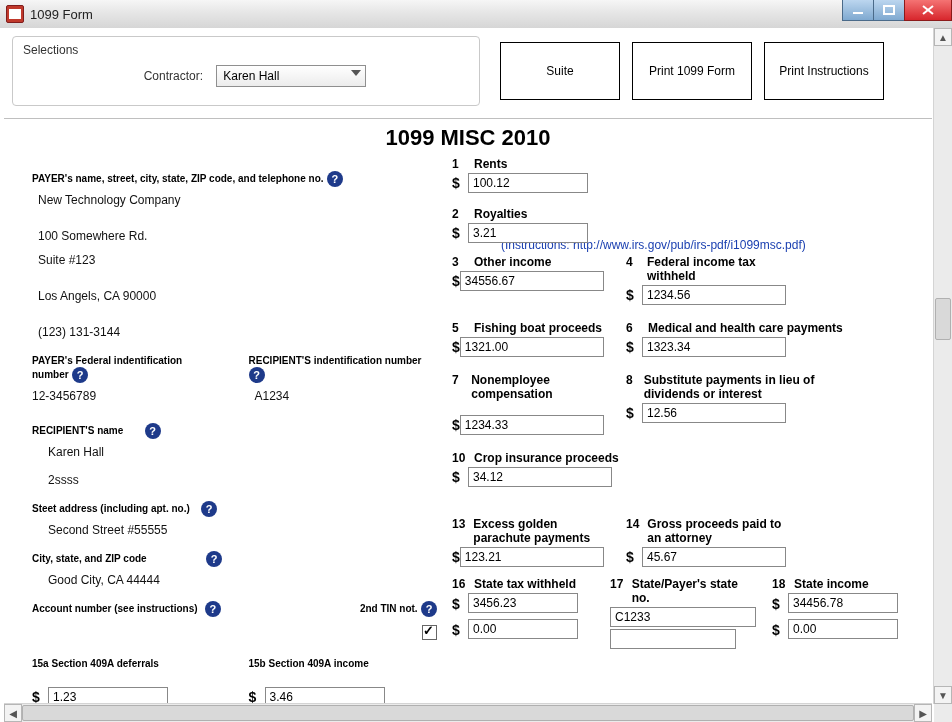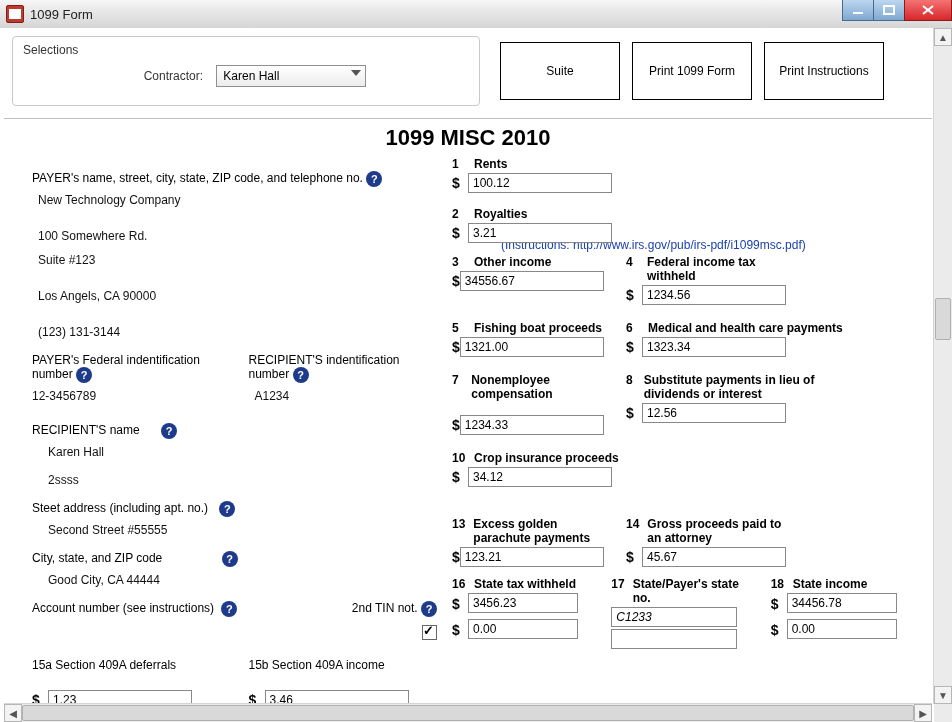--- a/index.html
+++ b/index.html
@@ -38,28 +38,28 @@
   .bigbtns{display:flex;gap:12px;margin-left:20px}
   .bigbtn{width:120px;height:58px;border:1px solid #000;background:#fff;display:flex;align-items:center;justify-content:center;font-size:12px;text-align:center;padding:0 4px;box-sizing:border-box}
   .hr{border:none;border-top:1px solid #bfbfbf;margin:12px 0 4px 0}
   
   .form-title{text-align:center;font-size:22px;font-weight:bold;margin:6px 0 2px 0}
   .instr{color:#1a3fb0;font-size:12px;position:absolute;left:497px;top:113px;white-space:nowrap}
   .body{padding:0 18px 10px 28px;position:relative}
   .leftcol{float:left;width:405px}
   .rightcol{margin-left:420px}
   .clear{clear:both}
-  .lbl{font-weight:normal;font-size:12px}
+  .lbl{font-weight:bold;font-size:10px}
   .help{display:inline-block;width:16px;height:16px;border-radius:50%;background:#1e3a8a;color:#fff;font-weight:bold;font-size:11px;text-align:center;line-height:16px;vertical-align:middle}
   .txt{font-size:12px;color:#111;margin:6px 0 6px 6px}
   .box{display:flex;align-items:center;margin:1px 0 4px 0}
   .box-lbl{font-weight:bold;font-size:12px;margin-bottom:2px;display:flex;gap:8px}
   .box-lbl .num{display:inline-block;width:14px}
   .dollar{font-weight:bold;font-size:14px;width:16px;display:inline-block}
-  .inp{border:1px solid #888;height:20px;width:144px;padding:0 4px;font-size:12px;box-sizing:border-box}
+  .inp{border:1px solid #888;height:20px;width:120px;padding:0 4px;font-size:12px;box-sizing:border-box}
   .inp-sm{width:144px}
   .inp-sm2{width:110px}
   .boxgrid{display:flex;gap:24px;margin-top:12px;flex-wrap:wrap}
   .boxcell{width:150px}
   .boxcell-wider{width:170px}
   .boxcell-narrow{width:134px}
   .spacer{height:10px}
   .sect{margin-top:14px}
   .row2{display:flex;gap:28px}
   .row2 > div{flex:1}
@@ -359,21 +359,21 @@
                     <input class="inp inp-sm2" value="0.00" style="">
                   </div>
               </div>
             </div>
             <div class="cell boxcell-narrow">
               <div class="box-lbl">
                   <span class="num">17</span>
                   <span>State/Payer's state no.</span>
                 </div>
               <div class="stack">
-                <input class="inp inp-sm2" style="width: 126px; font-style: italic;" value="C1233">
+                <input class="inp inp-sm2" style="width: 146px;" value="C1233">
                 <input class="inp inp-sm2" style="width: 126px;" value="">
               </div>
             </div>
             <div class="cell boxcell-narrow">
               <div class="box-lbl">
                   <span class="num">18</span>
                   <span>State income</span>
                 </div>
               <div class="stack">
                 <div class="box">

